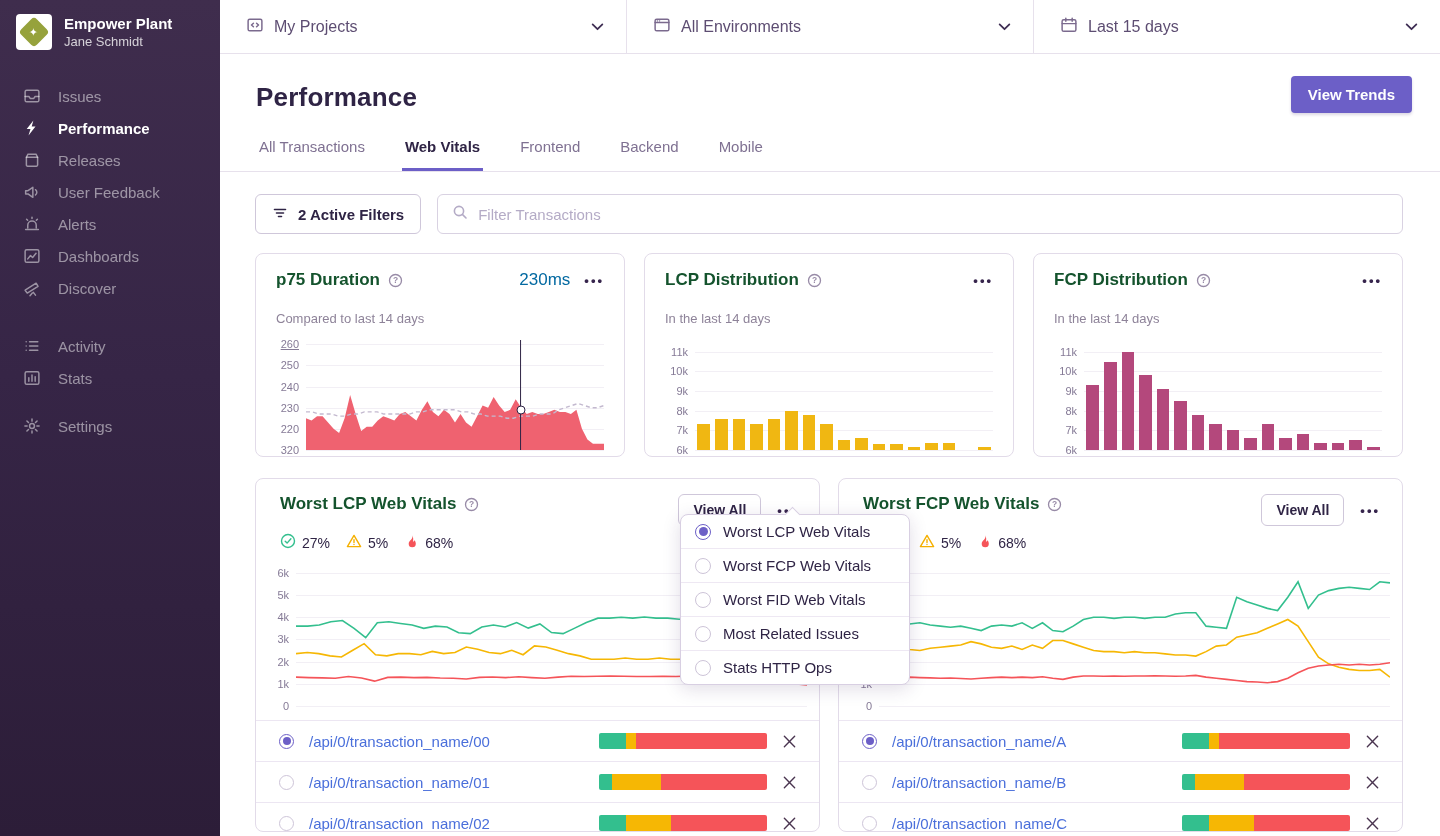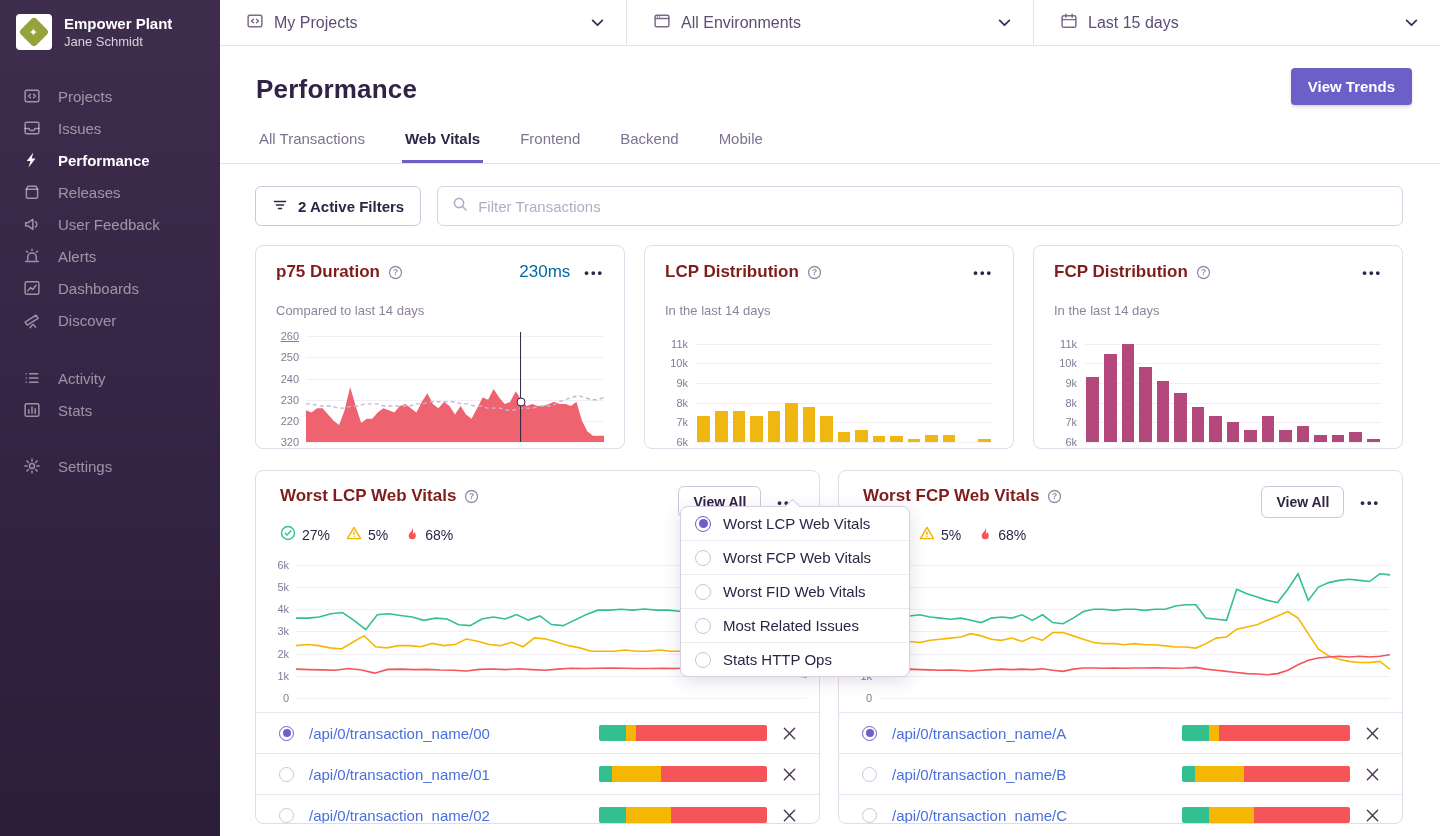--- a/index.html
+++ b/index.html
@@ -10,21 +10,21 @@
   
   .sidebar { width:220px; flex:0 0 220px; background:linear-gradient(180deg,#3f2d4d 0%,#362546 45%,#2c1d38 100%); color:#fff; padding:14px 0 0 16px; }
   .org { display:flex; align-items:center; gap:12px; padding-right:12px; }
   .org-logo { width:36px; height:36px; background:#fff; border-radius:4px; display:flex; align-items:center; justify-content:center; flex:0 0 36px; }
   .org-logo-diamond { width:22px; height:22px; background:#96a23c; border-radius:4px; transform:rotate(45deg); display:flex; align-items:center; justify-content:center; }
   .org-logo-diamond span { transform:rotate(-45deg); color:#fff; font-size:11px; }
   .org-name { font-size:15px; font-weight:700; line-height:1.25; }
   .org-user { font-size:13px; color:rgba(255,255,255,.78); }
   .nav { margin-top:30px; }
   .nav.secondary { margin-top:26px; }
-  .nav.tertiary { margin-top:24px; }
+  .nav.tertiary { margin-top:16px; }
   .nav-item { display:flex; align-items:center; gap:17px; padding:7px 8px 7px 7px; color:rgba(255,255,255,.5); font-size:15px; cursor:pointer; }
   .nav-item .icon { width:18px; height:18px; display:flex; align-items:center; justify-content:center; }
   .nav-item svg { stroke:rgba(255,255,255,.5); }
   .nav-item.active { color:#fff; font-weight:600; }
   .nav-item.active svg { stroke:#fff; }
 
   
   .main { flex:1; display:flex; flex-direction:column; background:#fff; min-width:0; }
   .topbar { height:61px; display:flex; border-bottom:1px solid #e7e1ec; }
   .tb-item { flex:1; display:flex; align-items:center; gap:10px; padding:0 22px 0 26px; font-size:16px; color:#5d4d72; cursor:pointer; }
@@ -33,36 +33,36 @@
   .tb-chevron { margin-left:auto; display:flex; }
   .tb-chevron svg { stroke:#3d2c52; }
 
   .header { padding:28px 28px 0 36px; border-bottom:1px solid #e7e1ec; position:relative; }
   .page-title { font-size:26px; font-weight:700; color:#2f2445; letter-spacing:.2px; }
   .view-trends { position:absolute; top:22px; right:28px; background:#6C5FC7; color:#fff; font-weight:700; font-size:15px; font-family:inherit; border:none; border-radius:4px; padding:10px 17px; cursor:pointer; box-shadow:0 2px 3px rgba(60,40,100,.18); }
   .tabs { display:flex; gap:34px; margin-top:25px; }
   .tab { font-size:15px; color:#7f7192; padding:0 3px 13px; border-bottom:3px solid transparent; cursor:pointer; }
   .tab.active { color:#2f2445; font-weight:600; border-bottom-color:#6C5FC7; }
 
-  .content { flex:1; padding:22px 37px 12px 35px; position:relative; }
+  .content { flex:1; padding:22px 37px 4px 35px; position:relative; }
 
   
   .filter-row { display:flex; gap:16px; height:40px; }
   .filter-btn { display:flex; align-items:center; gap:10px; padding:0 16px; border:1px solid #cfc7da; border-radius:6px; background:#fff; font-family:inherit; font-size:15px; font-weight:700; color:#2f2445; cursor:pointer; }
   .filter-btn svg { stroke:#2f2445; }
   .search-box { flex:1; display:flex; align-items:center; gap:10px; border:1px solid #d9d2e2; border-radius:6px; padding:0 14px; }
   .search-box svg { stroke:#b4abc6; flex:0 0 auto; }
   .search-box input { border:none; outline:none; flex:1; font-size:15px; font-family:inherit; color:#2f2445; background:transparent; }
   .search-box input::placeholder { color:#b4abc6; }
 
   
   .grid3 { display:grid; grid-template-columns:repeat(3,1fr); gap:19px; margin-top:19px; }
   .card { border:1px solid #e2dbe9; border-radius:8px; background:#fff; padding:16px 20px; height:204px; }
   .card-head { display:flex; align-items:center; }
-  .card-title { font-size:17px; font-weight:600; color:#7f1d1d; }
+  .card-title { font-size:17px; font-weight:600; color:#14532d; }
   .help { margin-left:8px; display:flex; cursor:pointer; }
   .head-right { margin-left:auto; display:flex; align-items:center; gap:14px; }
   .p75-value { font-size:17px; font-weight:500; color:#0369a1; }
   .ellipsis { color:#37254d; font-weight:700; font-size:13px; letter-spacing:2px; cursor:pointer; line-height:1; }
   .card-sub { font-size:13px; color:#8e8399; margin-top:21px; }
   .chart-wrap { margin-top:14px; height:110px; display:flex; }
   .gutter { width:30px; position:relative; flex:0 0 30px; }
   .gutter .tick { position:absolute; right:7px; transform:translateY(-50%); font-size:11px; color:#857a96; }
   .plot { flex:1; position:relative; }
   .gridline { position:absolute; left:0; right:0; height:1px; background:#f2eff5; }
@@ -111,29 +111,20 @@
         <div class="org-logo-diamond">
             <span>✦</span>
           </div>
       </div>
       <div>
         <div class="org-name">Empower Plant</div>
         <div class="org-user">Jane Schmidt</div>
       </div>
     </div>
     <nav class="nav primary" id="nav-primary">
-        <div class="nav-item">
-          <span class="icon">
-            <svg width="18" height="18" viewBox="0 0 17 17" fill="none" stroke="currentColor" stroke-width="1.4" stroke-linecap="round" stroke-linejoin="round">
-              <rect x="2" y="3" width="13" height="11" rx="1.5"></rect>
-              <path d="M7 6.8 5.2 8.5 7 10.2M10 6.8l1.8 1.7-1.8 1.7"></path>
-            </svg>
-          </span>
-          <span>Projects</span>
-        </div>
         <div class="nav-item">
           <span class="icon">
             <svg width="18" height="18" viewBox="0 0 17 17" fill="none" stroke="currentColor" stroke-width="1.4" stroke-linecap="round" stroke-linejoin="round">
               <rect x="2" y="3" width="13" height="11" rx="1.5"></rect>
               <path d="M2 9h3.6l1.2 1.8h3.4L11.4 9H15"></path>
             </svg>
           </span>
           <span>Issues</span>
         </div>
         <div class="nav-item active">

